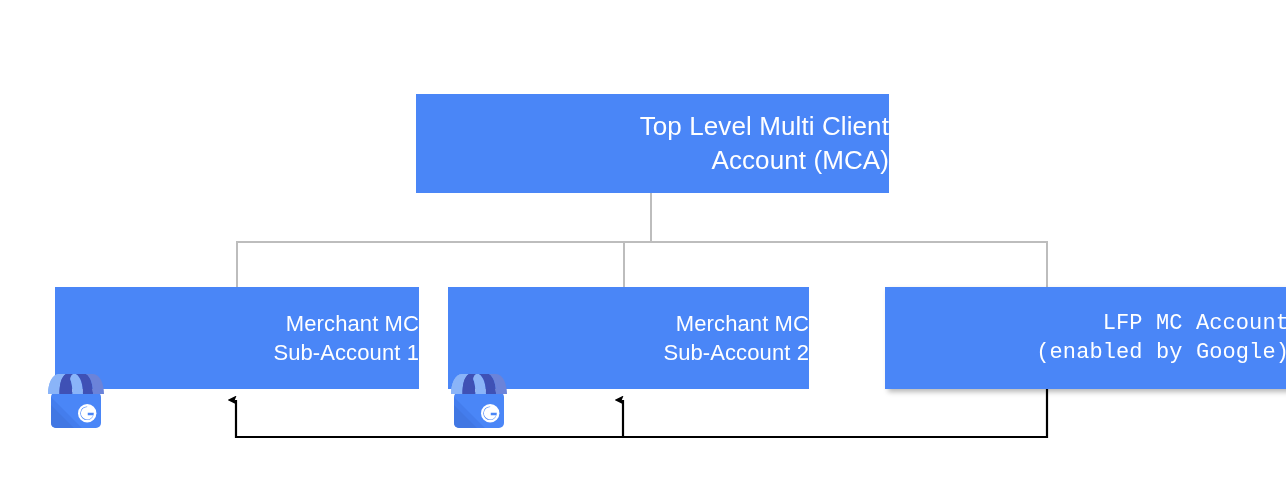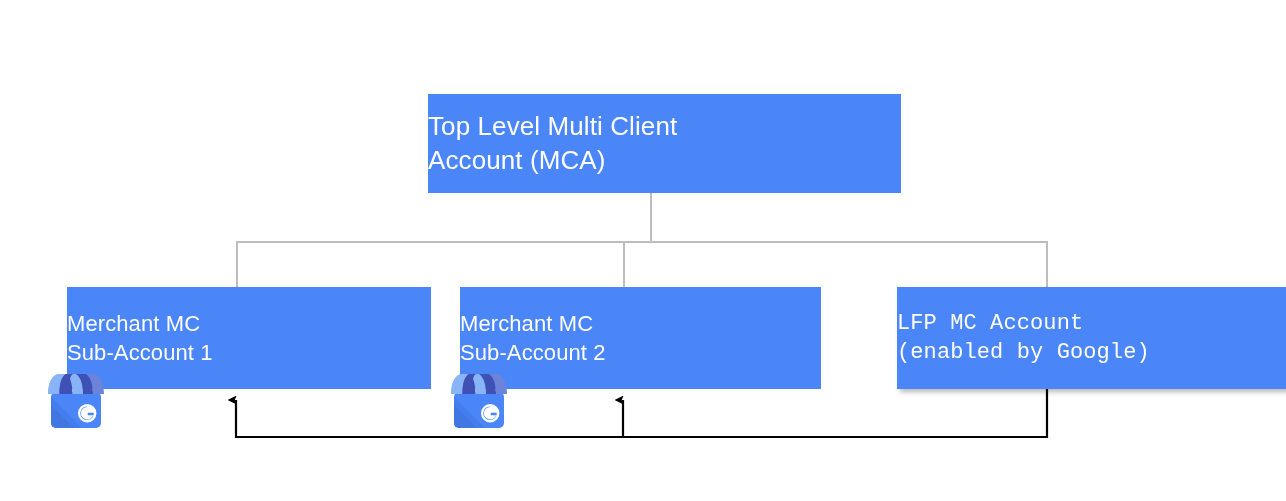--- a/index.html
+++ b/index.html
@@ -19,27 +19,26 @@
     overflow: hidden;
   }
 
   
   .node {
     position: absolute;
     box-sizing: border-box;
     display: flex;
     align-items: center;
     justify-content: center;
-    text-align: left;
+    text-align: right;
     color: #ffffff;
     font-size: 22px;
     line-height: 1.33;
     letter-spacing: 0.1px;
     z-index: 5;
-    margin-left: 12px;
   }
   .node .label {
     display: block;
     width: 100%;
     white-space: pre-line;
   }
 
   #node-mca {
     left: 416px;
     top: 94px;

